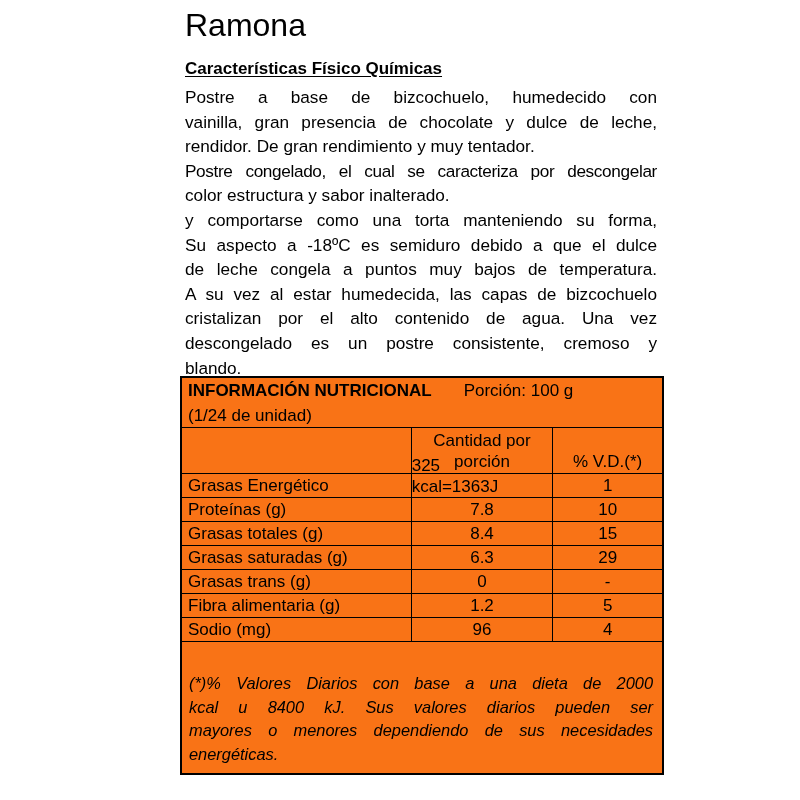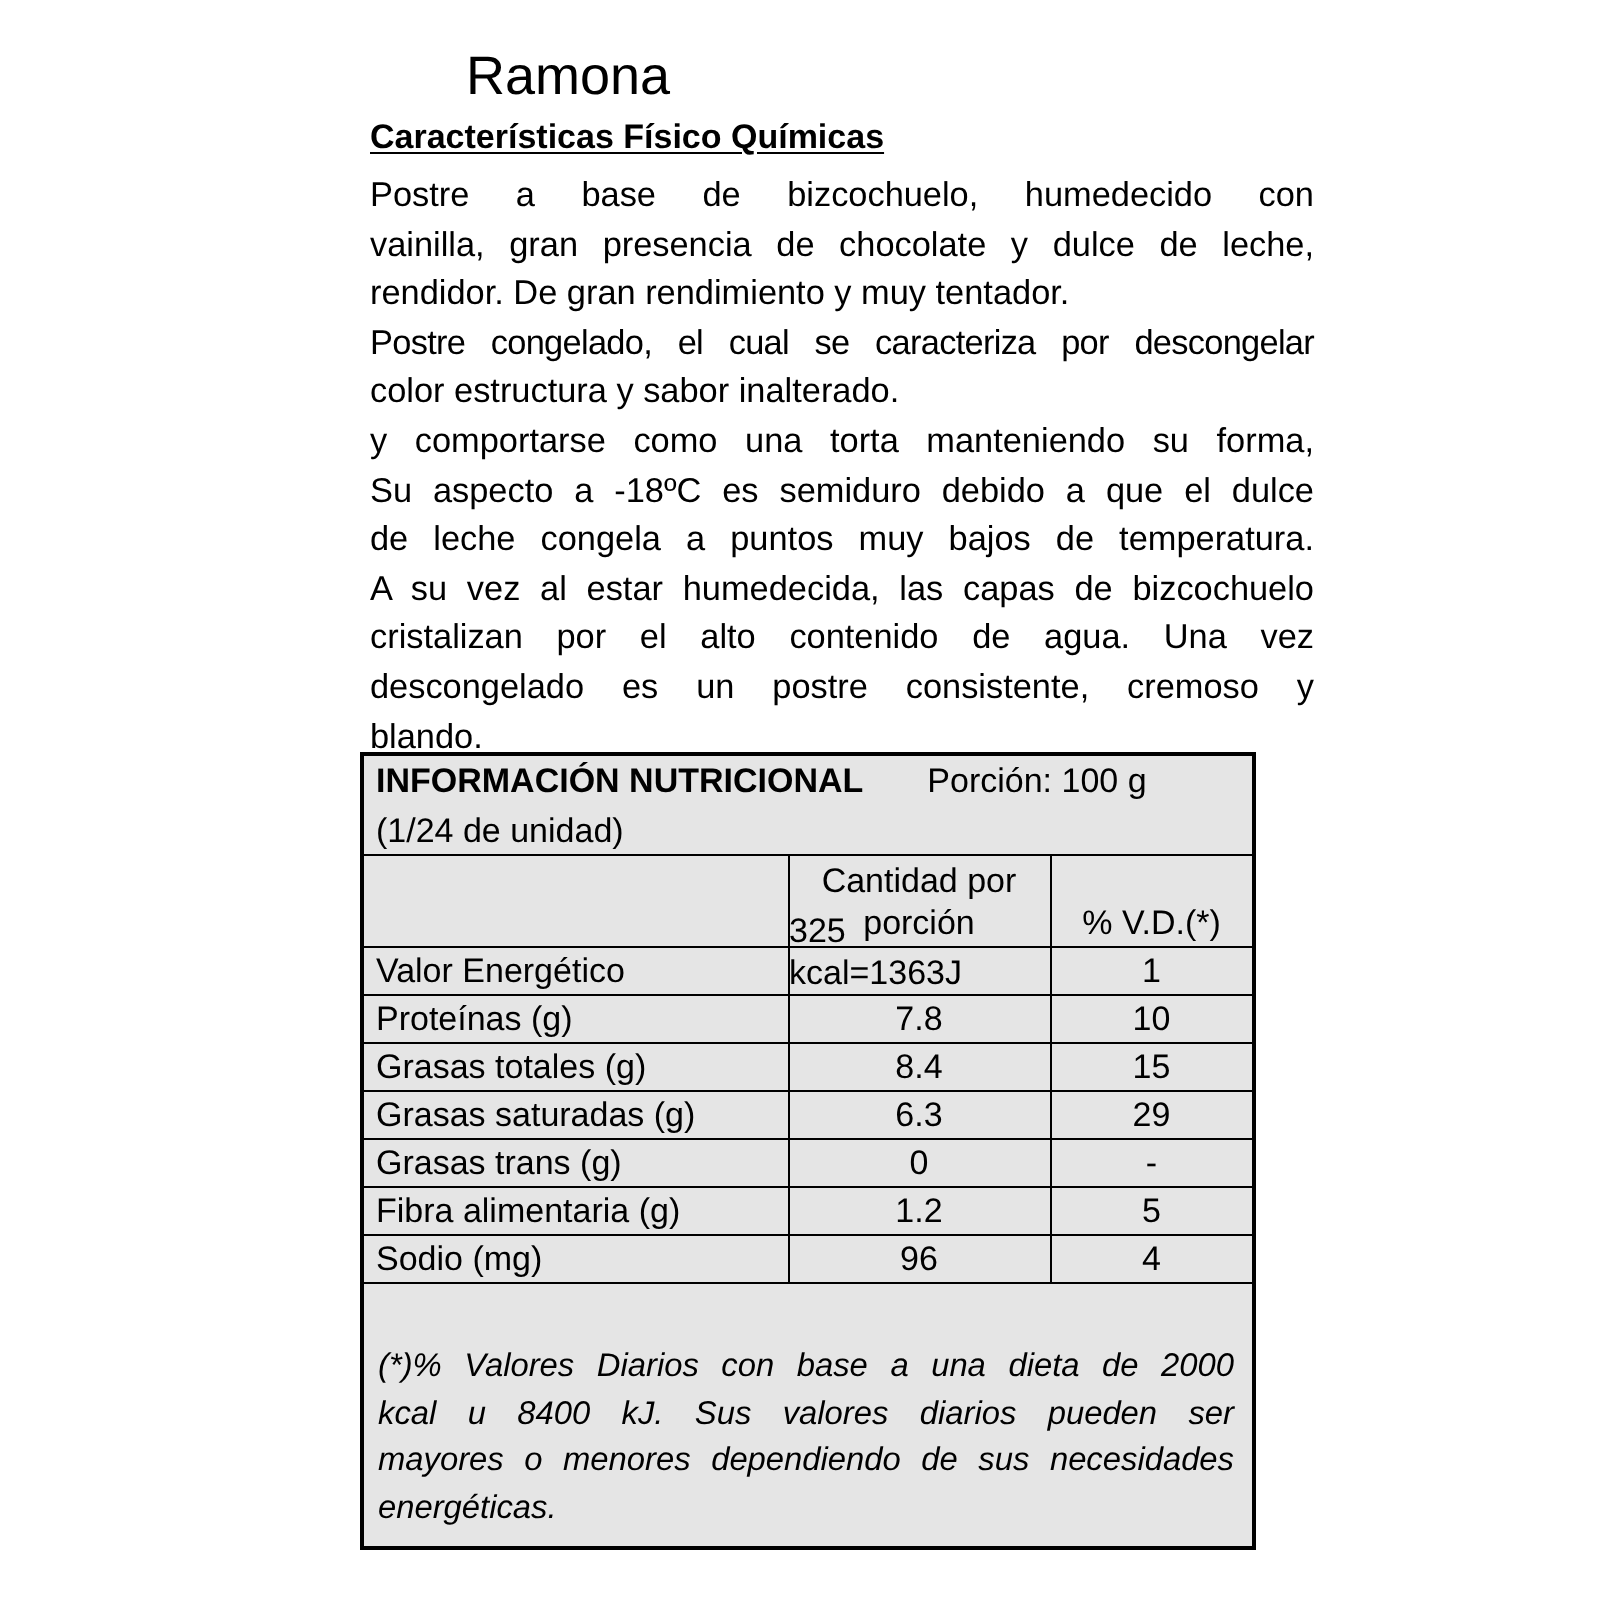--- a/index.html
+++ b/index.html
@@ -21,27 +21,26 @@
     position: absolute;
     left: 0; top: 0;
     width: 800px;
     height: 800px;
   }
 
   
   .product-title {
     position: absolute;
     left: 185px;
-    top: 21px;
-    font-size: 27px;
+    top: 8px;
+    font-size: 32px;
     line-height: 34px;
     font-weight: 400;
     letter-spacing: 0px;
     white-space: nowrap;
-    margin-left: 48px;
   }
 
   
   .section-heading {
     position: absolute;
     left: 185px;
     top: 58px;
     font-size: 17px;
     line-height: 22px;
     font-weight: 700;
@@ -78,25 +77,25 @@
   }
   .ln.tight {
     letter-spacing: -0.35px;
   }
 
   
   .nutrition-box {
     position: absolute;
     left: 180px;
     top: 376px;
-    width: 448px;
+    width: 484px;
     height: 399px;
     border: 2px solid #000000;
     box-sizing: border-box;
-    background: #e5e5e5;
+    background: #f97316;
   }
 
   .nt-head-line1 {
     position: absolute;
     left: 0; top: 0;
     width: 100%;
     height: 26px;
     display: flex;
     align-items: center;
     padding-left: 6px;
@@ -261,21 +260,21 @@
           <tr class="colhead">
             <td class="c-name-cell"></td>
             <td class="c-qty-cell">
               <span class="colhead-text">Cantidad por</span>
               <span class="colhead-text">porción</span>
             </td>
             <td class="c-vd-cell">% V.D.(*)</td>
           </tr>
 
           <tr class="energy">
-            <td class="c-name-cell">Valor Energético</td>
+            <td class="c-name-cell">Grasas Energético</td>
             <td class="c-qty-cell">
               <span class="energy-val">
                 <span class="v1">325</span>
                 <span class="v2">kcal=1363J</span>
               </span>
             </td>
             <td class="c-vd-cell">1</td>
           </tr>
 
 

